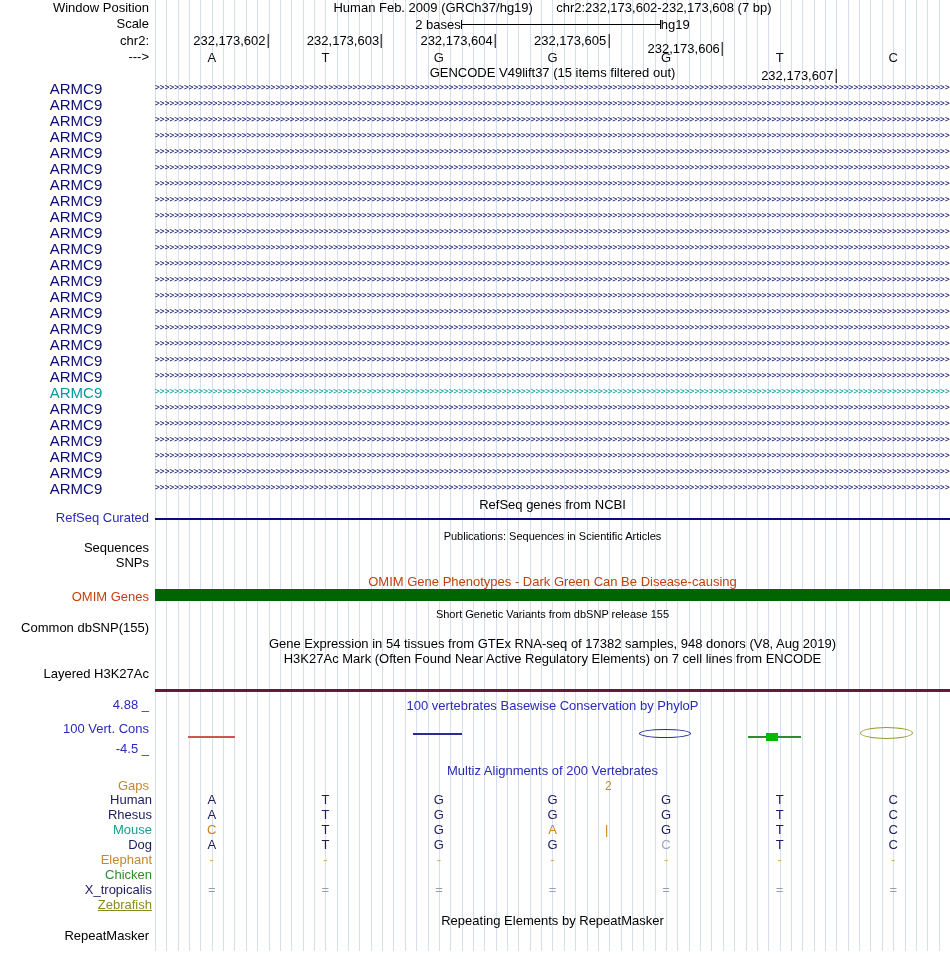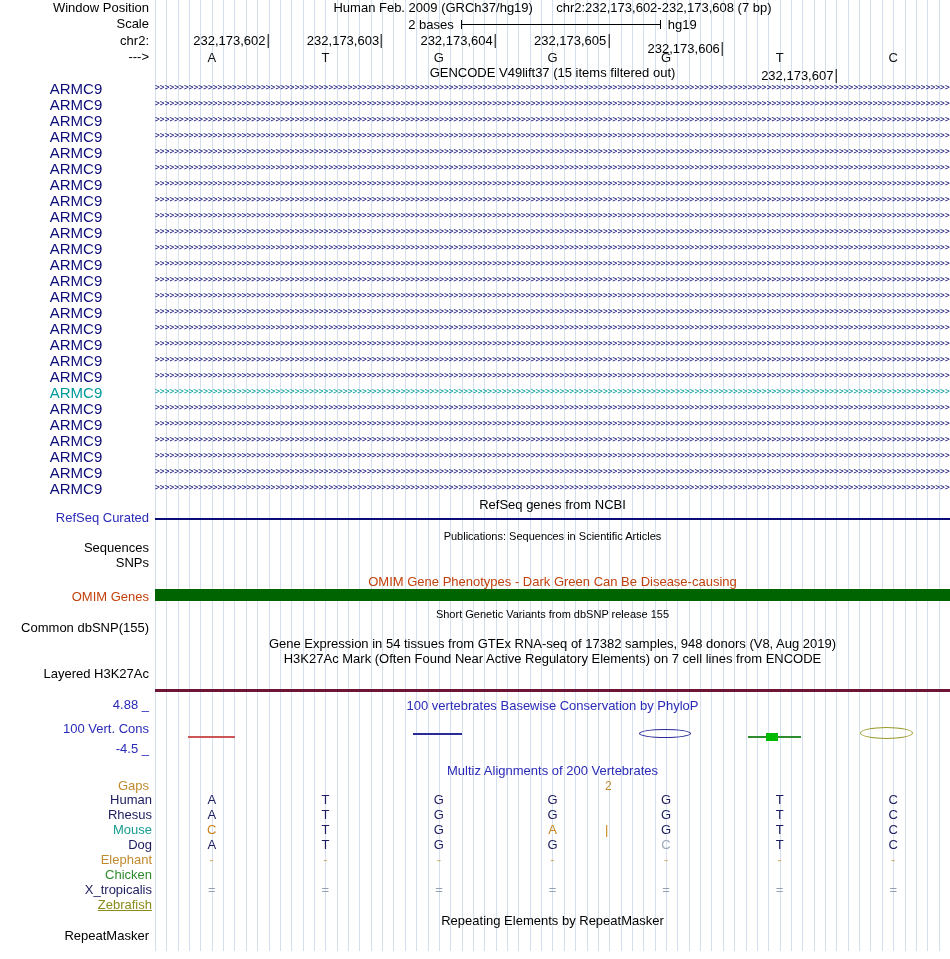--- a/index.html
+++ b/index.html
@@ -14,21 +14,21 @@
   .side-label { position:absolute; left:0; width:152px; text-align:right; padding-right:3px;
     font-size:13px; height:14px; line-height:14px; white-space:nowrap; }
   .center-title { position:absolute; left:155px; width:795px; text-align:center;
     font-size:13px; height:14px; line-height:14px; white-space:nowrap; }
   .small { font-size:11px; }
   .c-blue  { color:#2a2ab8; }
   .c-green { color:#c2410c; }
   .c-tan   { color:#c08a2e; }
 
   .scale-row { position:absolute; left:155px; top:17px; width:795px; height:15px;
-    display:flex; justify-content:center; align-items:center; gap:7px; font-size:13px; }
+    display:flex; justify-content:center; align-items:center; font-size:13px; }
   .scale-bar { width:200px; height:9px; border-left:1px solid #000; border-right:1px solid #000;
     background:linear-gradient(#000,#000) center / 100% 1px no-repeat; }
 
   .coords-row { position:absolute; left:155px; top:34px; width:795px; height:15px; }
   .coord { position:absolute; top:0; transform:translateX(-100%); font-size:13px; line-height:13px;
     height:14px; border-right:1px solid #000; padding-right:2px; white-space:nowrap; }
 
   .bases-row { position:absolute; left:155px; top:50px; width:795px; display:grid;
     grid-template-columns:repeat(7,1fr); text-align:center; font-size:13px; color:#111; }
 

